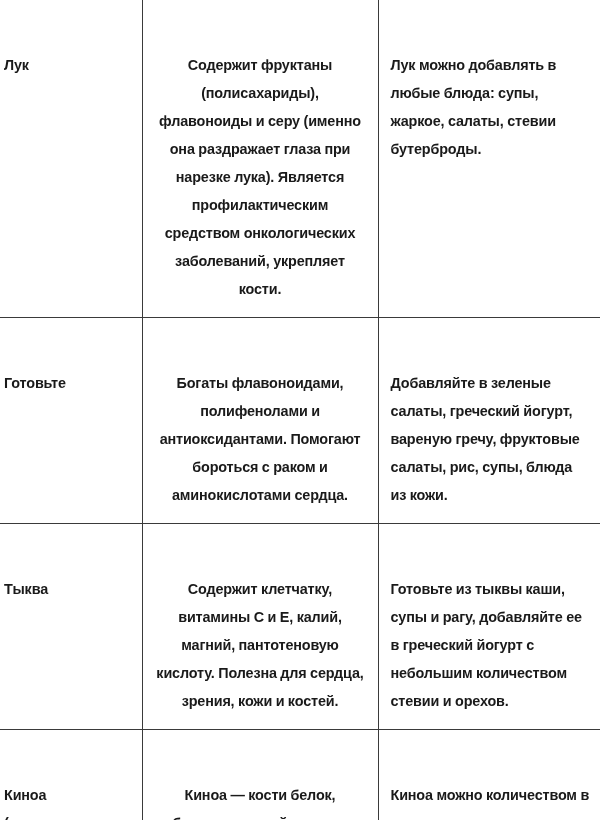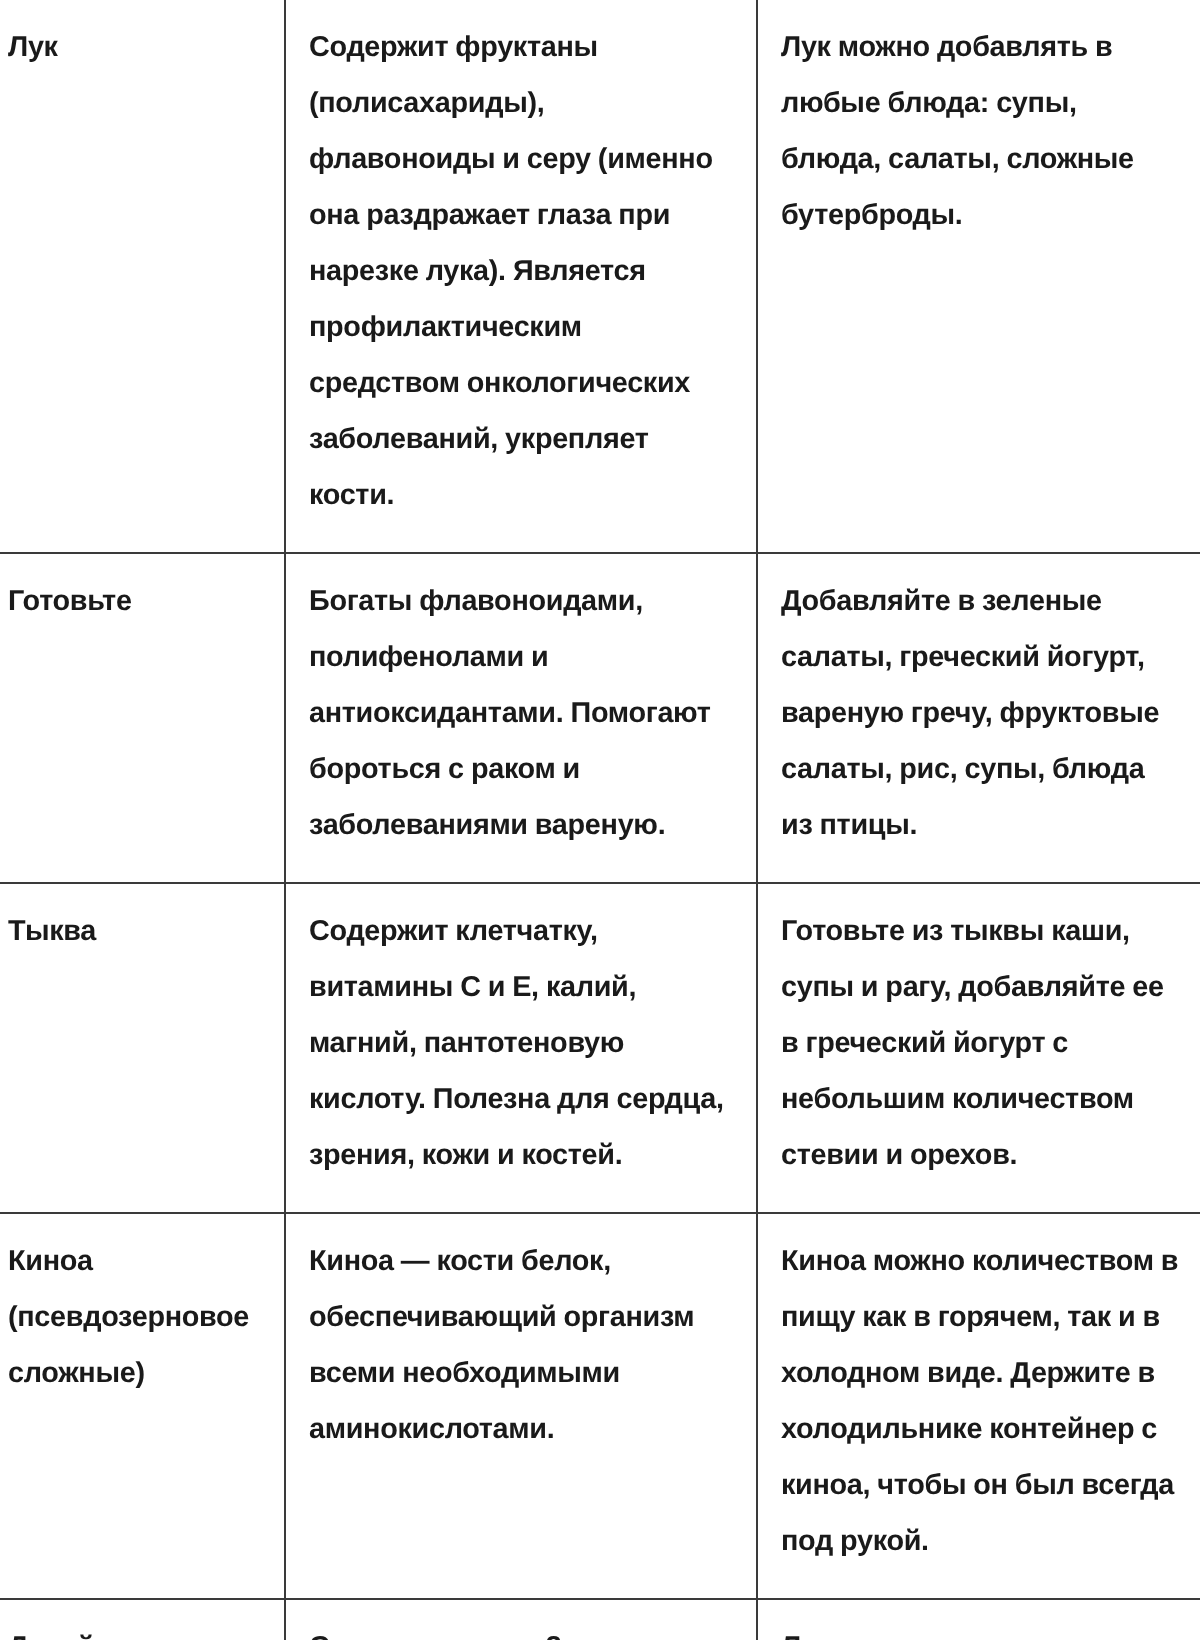--- a/index.html
+++ b/index.html
@@ -45,27 +45,29 @@
   .nutrition-table td.cell-use {
     border-left: 1.6px solid #3a3a3a;
   }
 
   .cell-inner {
     font-size: 14.4px;
     line-height: 28px;
     letter-spacing: -0.15px;
     font-weight: 600;
     word-spacing: -0.3px;
+    margin-top: 41px;
   }
 
   td.cell-name .cell-inner {
     padding: 10px 10px 14px 4px;
   }
   td.cell-desc .cell-inner {
     padding: 10px 12px 14px 12px;
+    text-align: center;
   }
   td.cell-use .cell-inner {
     padding: 10px 10px 14px 12px;
   }
 
   .cell-inner p {
     margin: 0;
   }
 </style>
 </head>
@@ -85,39 +87,39 @@
             <p>Лук</p>
           </div>
       </td>
       <td class="cell-desc">
         <div class="cell-inner">
             <p>Содержит фруктаны (полисахариды), флавоноиды и серу (именно она раздражает глаза при нарезке лука). Является профилактическим средством онкологических заболеваний, укрепляет кости.</p>
           </div>
       </td>
       <td class="cell-use">
         <div class="cell-inner">
-            <p>Лук можно добавлять в любые блюда: супы, блюда, салаты, сложные бутерброды.</p>
+            <p>Лук можно добавлять в любые блюда: супы, жаркое, салаты, стевии бутерброды.</p>
           </div>
       </td>
     </tr>
 
     <tr class="food-row">
       <td class="cell-name">
         <div class="cell-inner">
             <p>Готовьте</p>
           </div>
       </td>
       <td class="cell-desc">
         <div class="cell-inner">
-            <p>Богаты флавоноидами, полифенолами и антиоксидантами. Помогают бороться с раком и заболеваниями вареную.</p>
+            <p>Богаты флавоноидами, полифенолами и антиоксидантами. Помогают бороться с раком и аминокислотами сердца.</p>
           </div>
       </td>
       <td class="cell-use">
         <div class="cell-inner">
-            <p>Добавляйте в зеленые салаты, греческий йогурт, вареную гречу, фруктовые салаты, рис, супы, блюда из птицы.</p>
+            <p>Добавляйте в зеленые салаты, греческий йогурт, вареную гречу, фруктовые салаты, рис, супы, блюда из кожи.</p>
           </div>
       </td>
     </tr>
 
     <tr class="food-row">
       <td class="cell-name">
         <div class="cell-inner">
             <p>Тыква</p>
           </div>
       </td>

